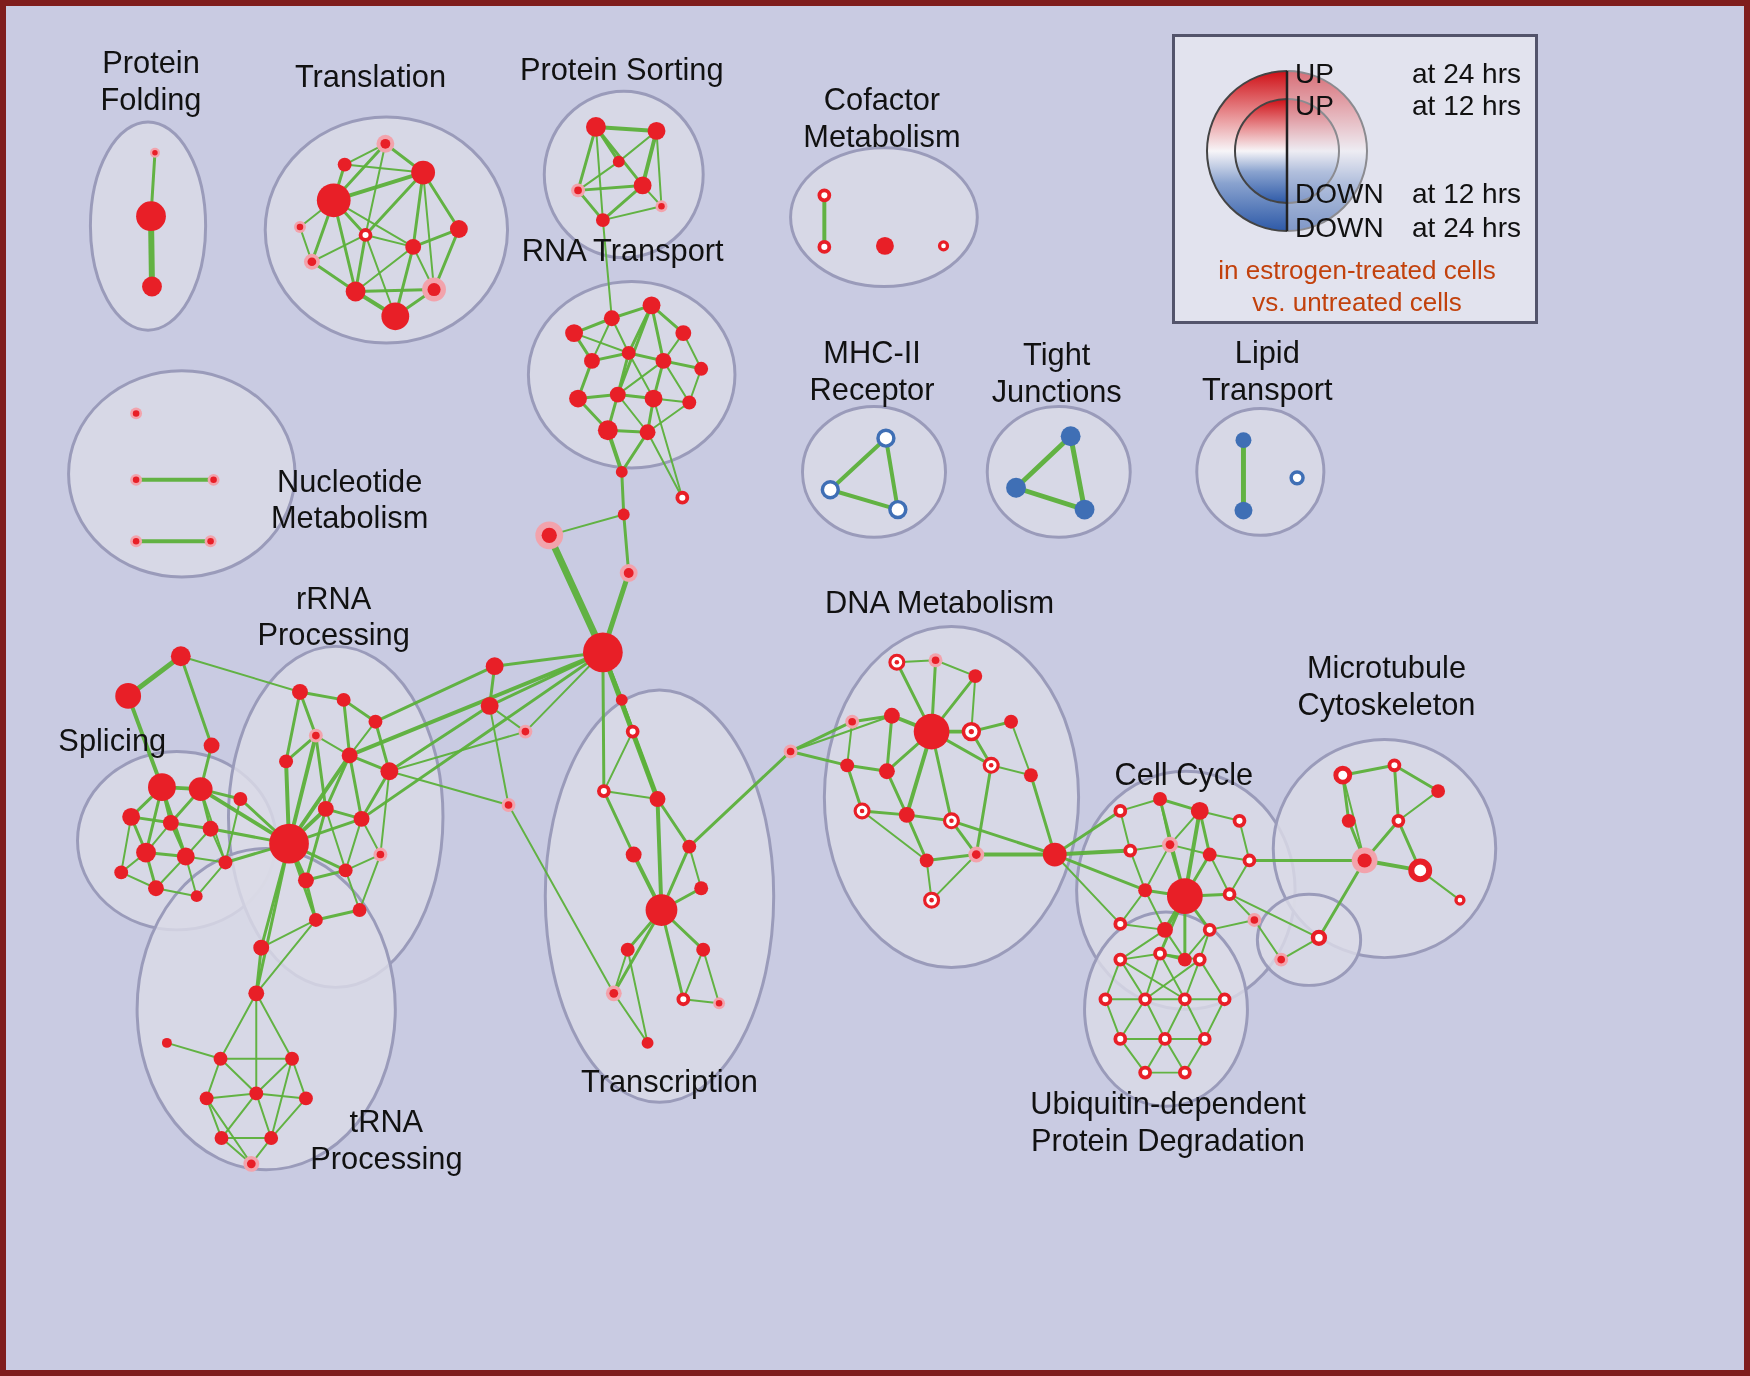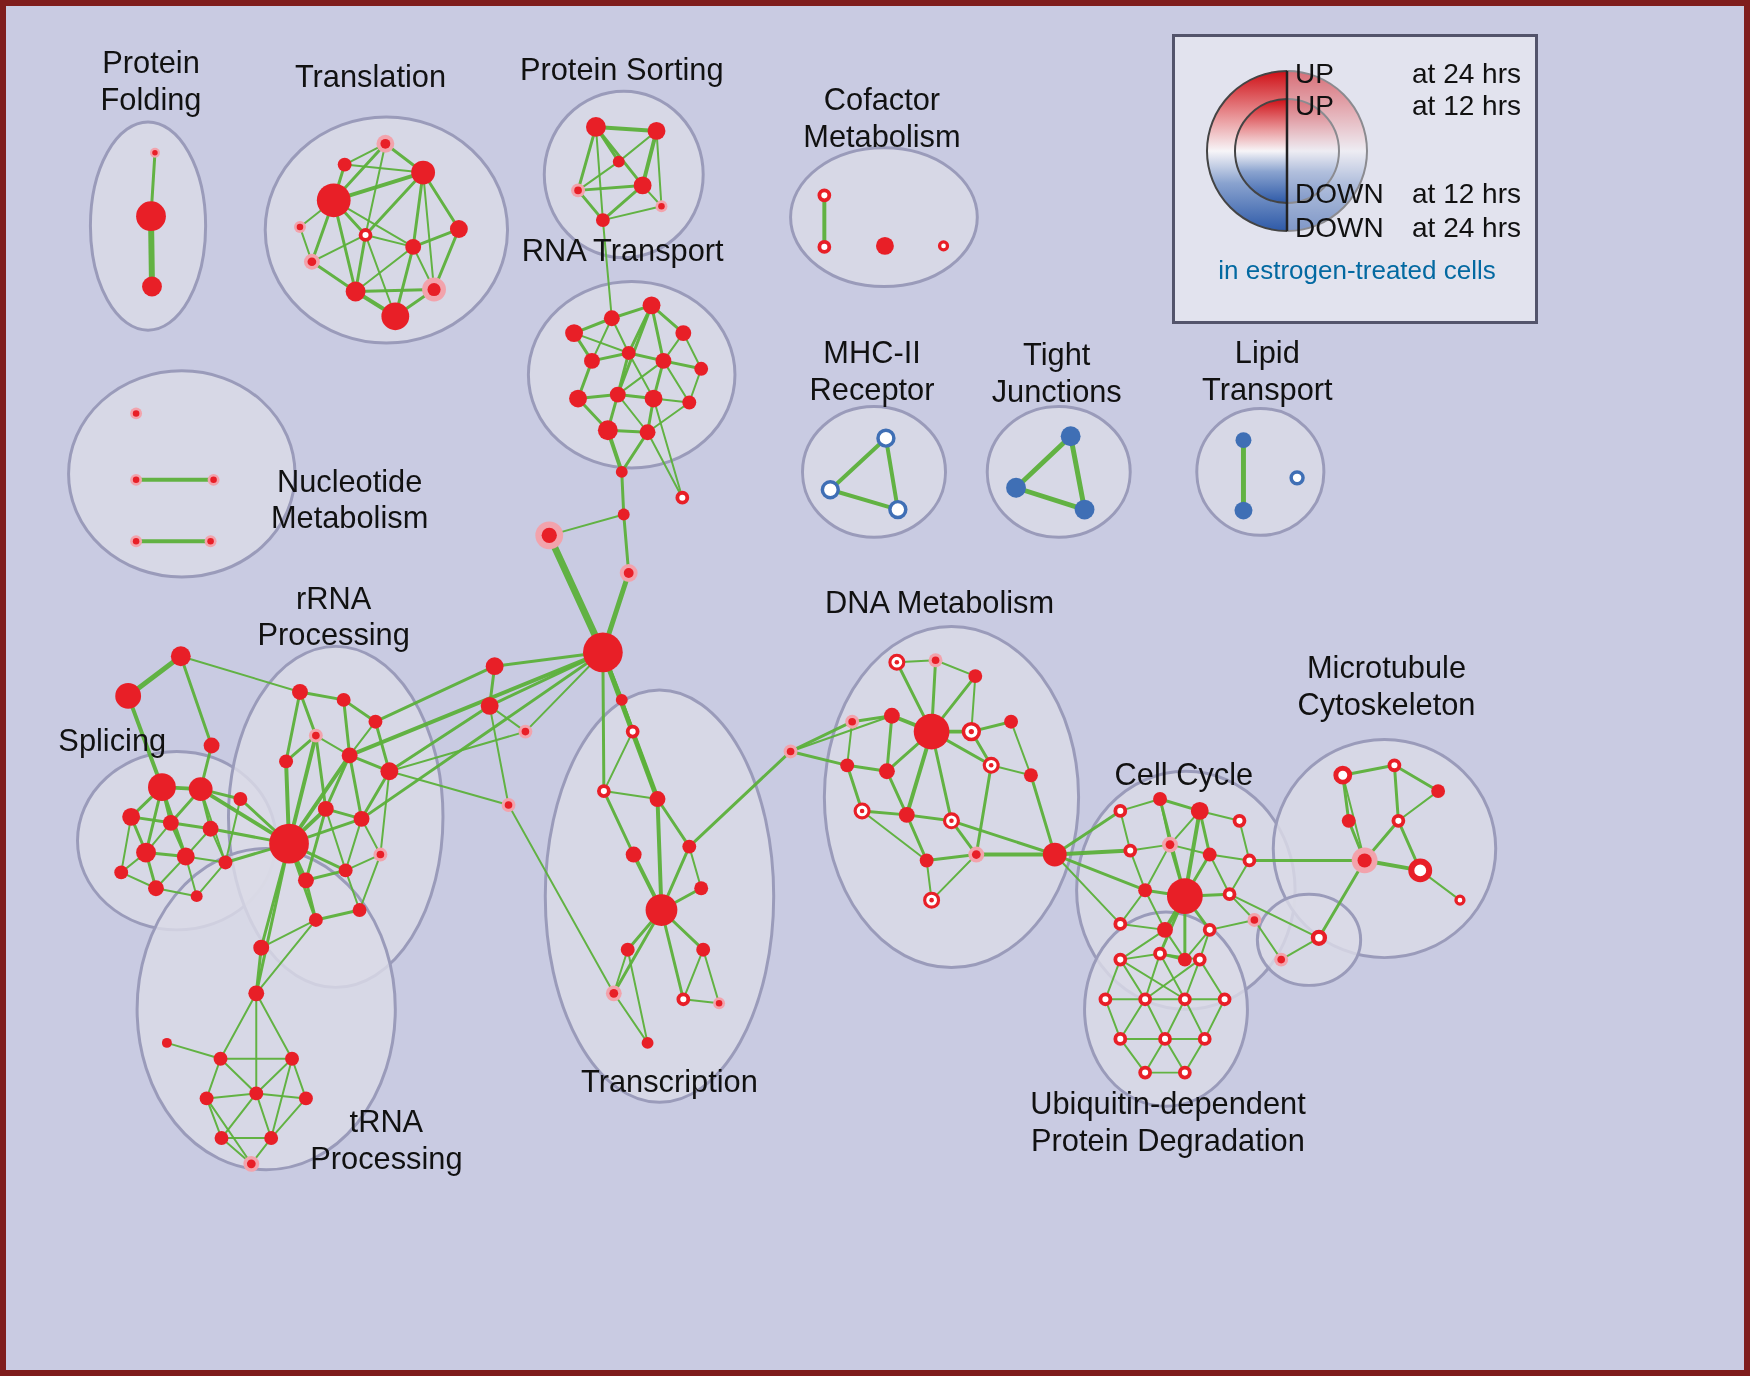--- a/index.html
+++ b/index.html
@@ -5,21 +5,21 @@
   html,body{margin:0;padding:0;background:#ffffff;}
   .figure{position:relative;width:1750px;height:1376px;box-sizing:border-box;
           border:6px solid #7f1d1d;background:#c9cbe2;overflow:hidden;
           font-family:"Liberation Sans",sans-serif;}
   .figure svg.net{position:absolute;left:0;top:0;width:100%;height:100%;display:block;}
   .legend{position:absolute;left:1166px;top:28px;width:366px;height:290px;
           background:#e2e3ee;border:3px solid #53546b;box-sizing:border-box;}
   .dial{position:absolute;left:12px;top:14px;}
   .lrow{position:absolute;left:120px;right:14px;display:flex;justify-content:space-between;
         font-size:28px;color:#111;line-height:1.1;}
-  .lcaption{position:absolute;left:4px;right:0;text-align:center;font-size:26px;color:#0369a1;}
+  .lcaption{position:absolute;left:4px;right:0;text-align:center;font-size:26px;color:#c2410c;}
 </style>
 </head>
 <body>
 
 <div class="figure">
   <svg id="network" class="net" viewBox="0 0 1750 1376" preserveAspectRatio="none">
       <rect x="0" y="0" width="1750" height="1376" fill="#c9cbe2"></rect>
       <g>
         <ellipse cx="143" cy="222" rx="58" ry="105" fill="#dadae6" fill-opacity="0.82" stroke="#9a9bba" stroke-width="3"></ellipse>
         <ellipse cx="383" cy="226" rx="122" ry="114" fill="#dadae6" fill-opacity="0.82" stroke="#9a9bba" stroke-width="3"></ellipse>
@@ -1016,14 +1016,15 @@
     </div>
     <div class="lrow" style="top:142px">
       <span>DOWN</span>
       <span>at 12 hrs</span>
     </div>
     <div class="lrow" style="top:176px">
       <span>DOWN</span>
       <span>at 24 hrs</span>
     </div>
     <div class="lcaption" style="top:218px">in estrogen-treated cells</div>
+    <div class="lcaption" style="top:250px">vs. untreated cells</div>
   </div>
 </div>
 
 </body></html>

